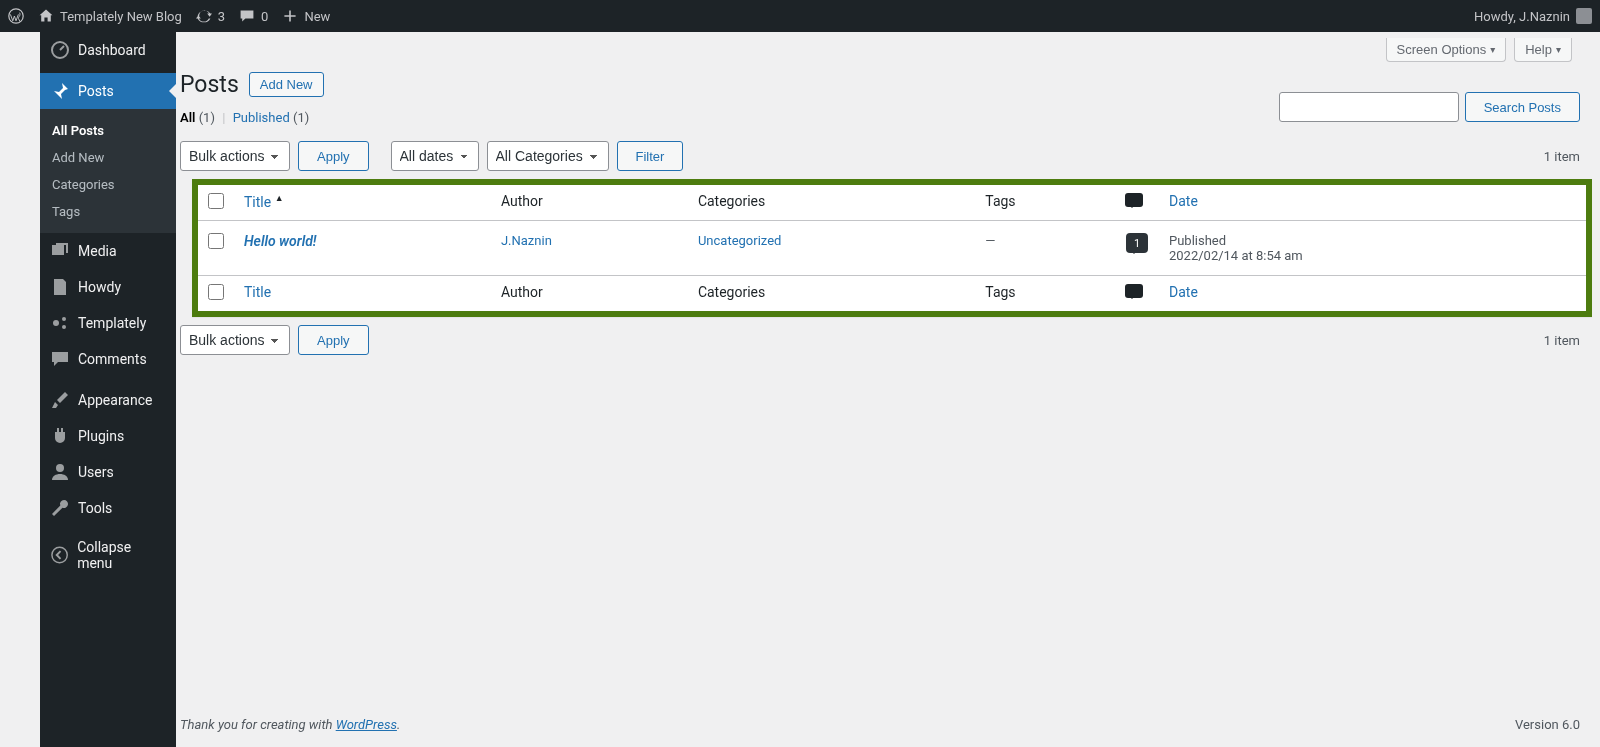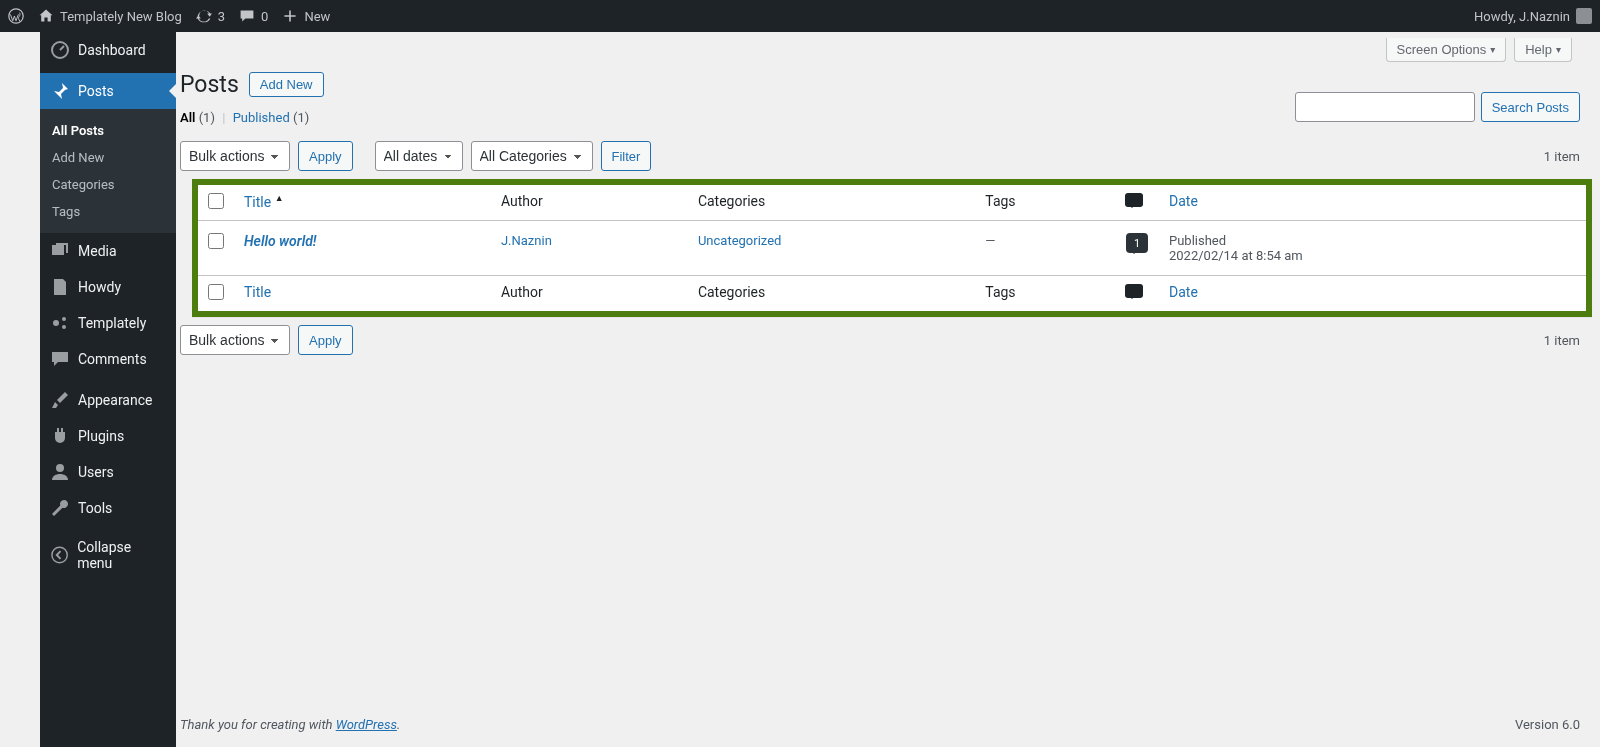--- a/index.html
+++ b/index.html
@@ -39,21 +39,21 @@
 .subsub { padding: 8px 20px; font-size: 13px; }
 .subsub a { color: #2271b1; }
 .subsub .current { color: #000; font-weight: 600; }
 .subsub .count { color: #50575e; }
 .subsub .sep { color: #c3c4c7; margin: 0 4px; }
 
 .tablenav { display: flex; align-items: center; padding: 8px 20px; gap: 8px; }
 .tablenav.top { justify-content: flex-start; }
 .tablenav .right { margin-left: auto; font-size: 13px; color: #50575e; }
 .sel { border: 1px solid #8c8f94; background: #fff; padding: 0 24px 0 8px; height: 30px; border-radius: 3px; font-size: 14px; color: #2c3338; appearance: none; background-image: linear-gradient(45deg, transparent 50%, #555 50%), linear-gradient(135deg, #555 50%, transparent 50%); background-position: calc(100% - 14px) 13px, calc(100% - 10px) 13px; background-size: 4px 4px, 4px 4px; background-repeat: no-repeat; cursor: pointer; }
-.btn { border: 1px solid #2271b1; color: #2271b1; background: #f6f7f7; padding: 0 10px; height: 30px; border-radius: 3px; font-size: 13px; cursor: pointer; }
+.btn { border: 1px solid #2271b1; color: #2271b1; background: #f6f7f7; padding: 0 18px; height: 30px; border-radius: 3px; font-size: 13px; cursor: pointer; }
 
 .search-box { position: absolute; top: 60px; right: 20px; display: flex; gap: 6px; }
 .search-input { border: 1px solid #8c8f94; background: #fff; height: 30px; width: 180px; border-radius: 3px; padding: 0 8px; font-size: 14px; }
 
 .wp-table { width: calc(100% - 40px); margin: 0 32px; border: 6px solid #4d7c0f; border-spacing: 0; background: #fff; box-shadow: 0 1px 1px rgba(0,0,0,0.04); }
 .wp-table th, .wp-table td { text-align: left; padding: 8px 10px; font-size: 14px; vertical-align: top; }
 .wp-table thead th, .wp-table tfoot th { font-weight: 400; color: #2271b1; border-bottom: 1px solid #c3c4c7; }
 .wp-table thead th.dark, .wp-table tfoot th.dark { color: #1d2327; }
 .wp-table tfoot th { border-top: 1px solid #c3c4c7; border-bottom: none; }
 .wp-table tbody td { color: #50575e; font-size: 13px; padding-top: 12px; padding-bottom: 12px; }

